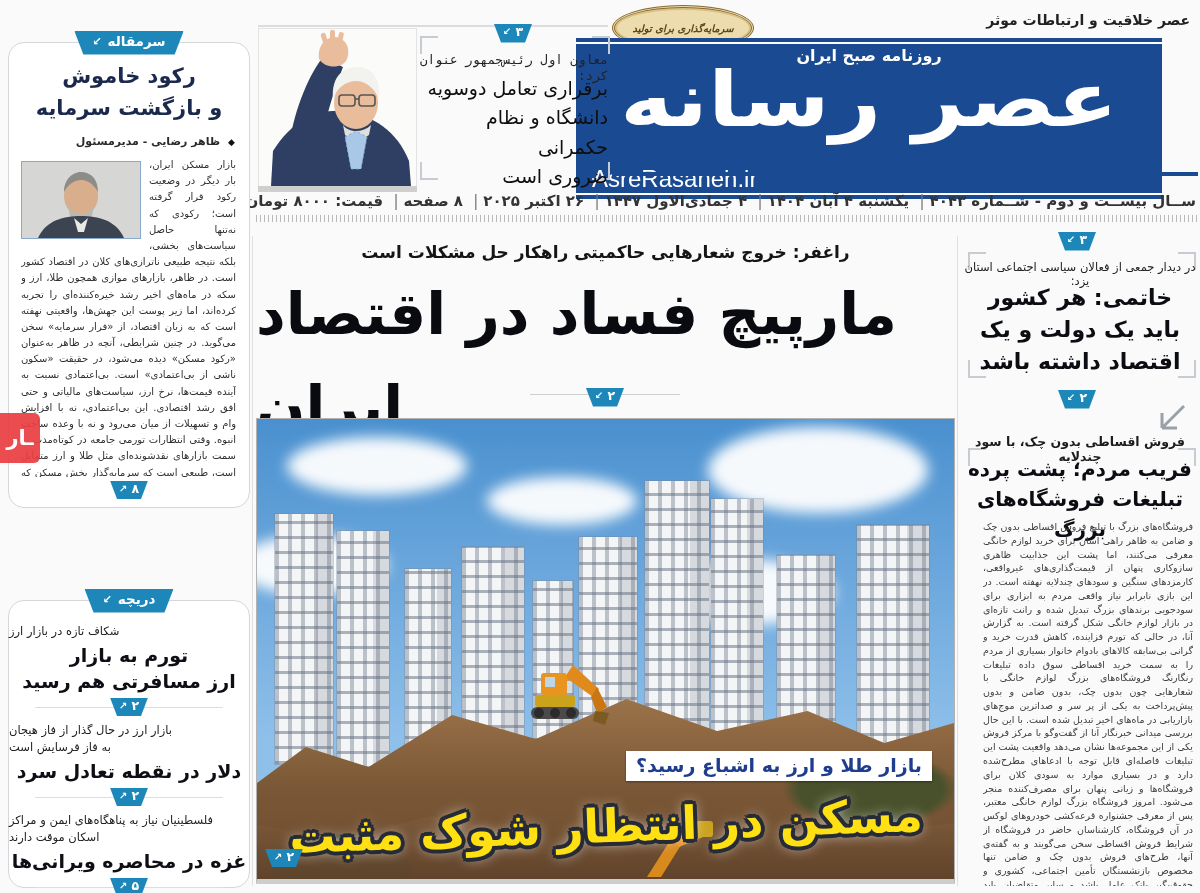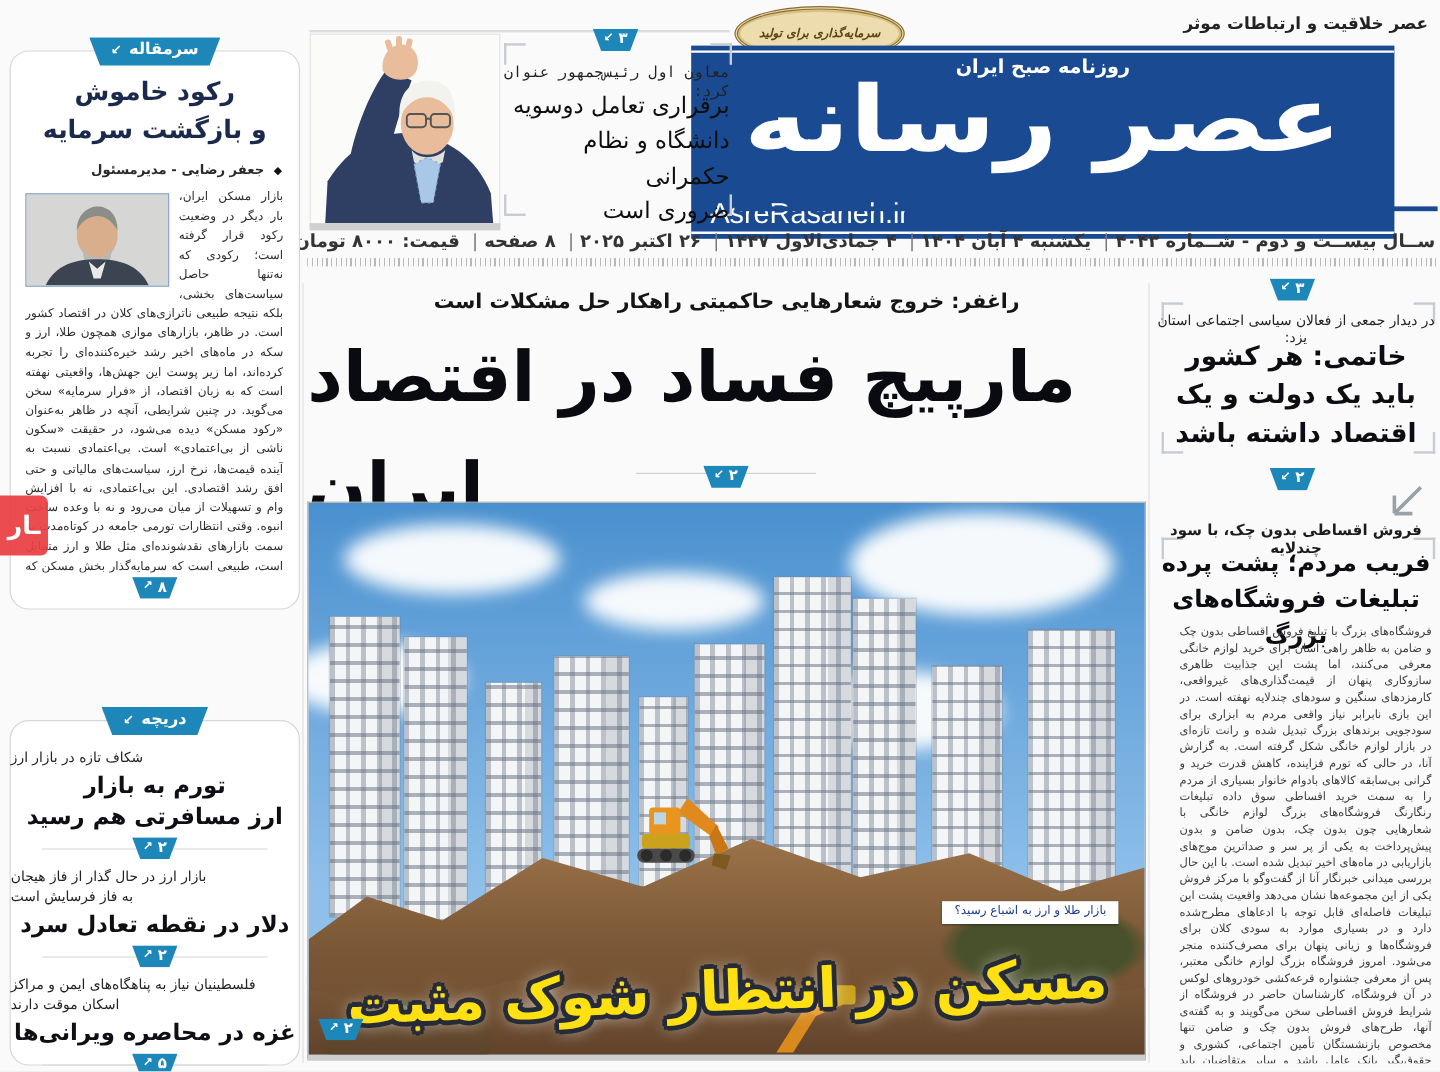--- a/index.html
+++ b/index.html
@@ -76,22 +76,22 @@
   .ground{position:absolute;left:0;bottom:0;width:100%;height:200px;
           background:
             radial-gradient(120px 60px at 12% 95%, #3d4a28 0 55%, transparent 60%),
             radial-gradient(160px 70px at 88% 55%, #49512c 0 45%, transparent 55%),
             linear-gradient(#a3794e,#7a5736 55%,#6b4b2e);
           clip-path:polygon(0 52%,7% 34%,16% 44%,28% 18%,40% 30%,53% 10%,66% 26%,79% 16%,90% 32%,100% 22%,100% 100%,0 100%);}
   .ground2{position:absolute;left:0;bottom:0;width:100%;height:90px;
            background:linear-gradient(#8a6440,#5f422a);
            clip-path:polygon(0 40%,12% 55%,25% 30%,45% 60%,60% 35%,78% 58%,100% 38%,100% 100%,0 100%);
            opacity:.9;}
-  .photo-caption{position:absolute;right:22px;top:332px;background:#fff;color:#1e3d8f;font-weight:normal;
-                 font-size:10px;padding:3px 10px 5px;direction:rtl;box-shadow:0 1px 2px rgba(0,0,0,.4);}
+  .photo-caption{position:absolute;right:22px;top:332px;background:#fff;color:#1e3d8f;font-weight:bold;
+                 font-size:19px;padding:3px 10px 5px;direction:rtl;box-shadow:0 1px 2px rgba(0,0,0,.4);}
   .photo-headline{position:absolute;left:50%;bottom:26px;transform:translateX(-50%) rotate(-2deg);
                   white-space:nowrap;font-size:46px;font-weight:bold;color:#ffe113;direction:rtl;
                   text-shadow:3px 3px 0 #262b38,-3px 3px 0 #262b38,3px -3px 0 #262b38,-3px -3px 0 #262b38,
                               0 4px 0 #262b38,0 -4px 0 #262b38,4px 0 0 #262b38,-4px 0 0 #262b38,
                               0 0 14px rgba(255,255,255,.95);}
 
   
   .r-kicker1{position:absolute;left:964px;top:260px;width:232px;text-align:center;font-size:11.5px;color:#222;}
   .r-headline1{position:absolute;left:964px;top:282px;width:232px;text-align:center;font-size:22px;
                font-weight:bold;line-height:1.45;color:#0b0d12;}
@@ -272,21 +272,21 @@
 
   <div class="card ed-card">
     <div class="tab" style="left:50%;top:-12px;transform:translateX(-50%);">
       <span>سرمقاله</span>
       <span class="arr">↙</span>
     </div>
     <div class="ed-title fa pre">رکود خاموش
 و بازگشت سرمایه</div>
     <div class="ed-byline fa">
       <span class="dia">◆</span>
-      <span>جعفر رضایی - مدیرمسئول</span>
+      <span>ظاهر رضایی - مدیرمسئول</span>
     </div>
     <div class="ed-body fa">
       <span class="ed-photo">
         <svg width="118" height="76" viewBox="0 0 118 76">
           <rect width="118" height="76" fill="#d6d6d4"></rect>
           <ellipse cx="59" cy="34" rx="17" ry="20" fill="#d9ae8c"></ellipse>
           <path d="M42,30 C42,16 52,10 59,10 C68,10 76,16 76,30 C70,20 64,18 59,18 C53,18 46,22 42,30 Z" fill="#8c8c88"></path>
           <path d="M46,42 C50,56 68,56 72,42 L70,54 C64,60 54,60 48,54 Z" fill="#b9b9b4"></path>
           <path d="M16,76 C24,58 42,54 59,54 C76,54 94,58 102,76 Z" fill="#3c4452"></path>
           <path d="M52,56 L59,62 L66,56 L62,70 L56,70 Z" fill="#e8e8e6"></path>

